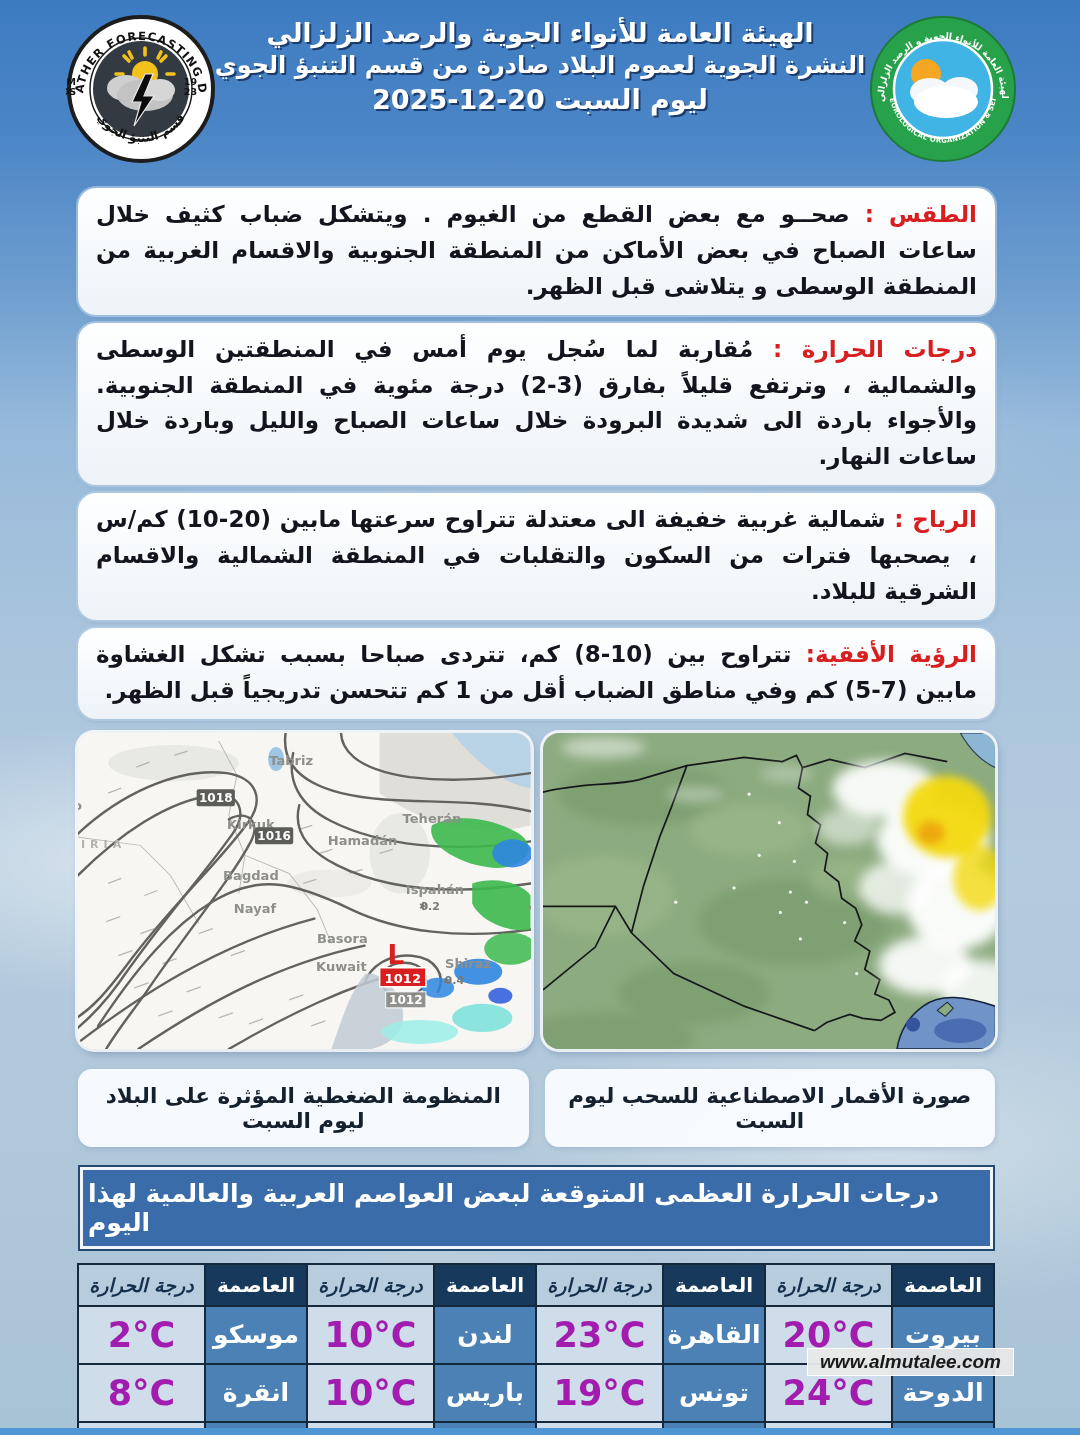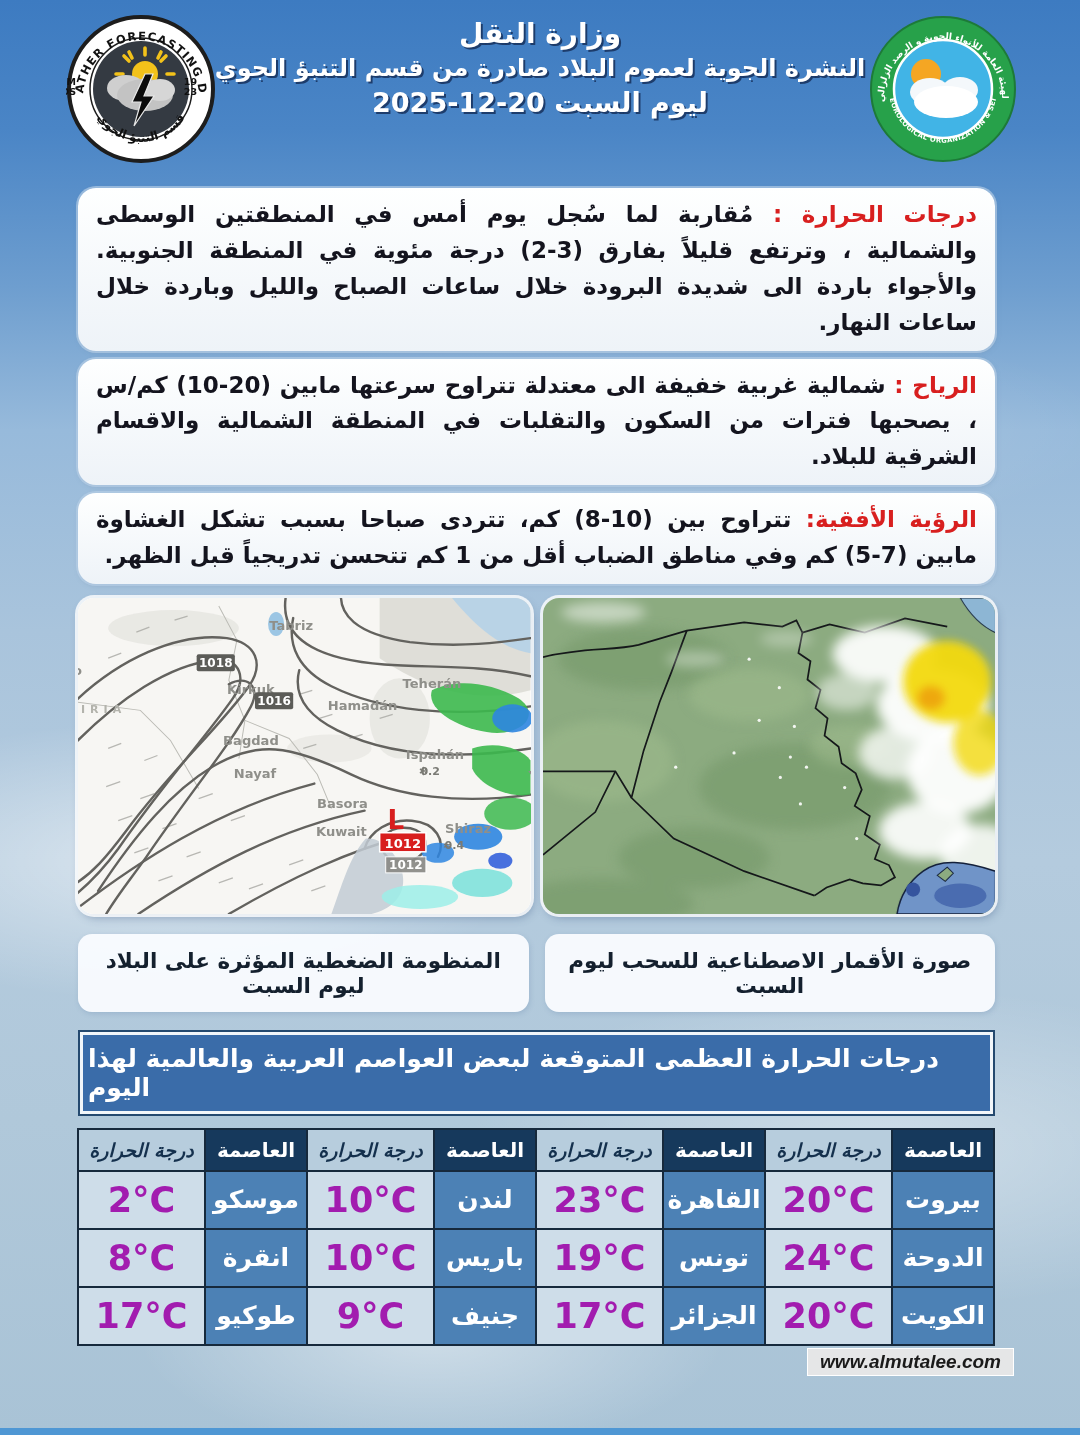--- a/index.html
+++ b/index.html
@@ -91,21 +91,21 @@
         <textPath href="#llg-bot" startOffset="50%" text-anchor="middle">قسم التنبؤ الجوي</textPath>
       </text>
       <text x="10" y="71" font-size="9.5" font-weight="bold" fill="#111">IM</text>
       <text x="10" y="81" font-size="9.5" font-weight="bold" fill="#111">OS</text>
       <text x="131" y="71" font-size="9.5" font-weight="bold" fill="#111">19</text>
       <text x="131" y="81" font-size="9.5" font-weight="bold" fill="#111">23</text>
     </svg>
   </div>
 
   <div class="header-titles">
-    <div class="h-line1">وزارة النقل</div>
+    <div class="h-line2">الهيئة العامة للأنواء الجوية والرصد الزلزالي</div>
     <div class="h-line3">النشرة الجوية لعموم البلاد صادرة من قسم التنبؤ الجوي</div>
     <div class="h-line4">ليوم السبت  20-12-2025</div>
   </div>
 
   <div class="logo right-logo">
     <svg viewBox="0 0 150 150">
       <circle cx="75" cy="75" r="72" fill="#27a14a" stroke="#1d7a38" stroke-width="2"></circle>
       <circle cx="75" cy="75" r="49" fill="#41b4e6" stroke="#ffffff" stroke-width="2.5"></circle>
       <g>
         <circle cx="58" cy="60" r="15" fill="#f5a623"></circle>
@@ -123,20 +123,24 @@
         <textPath href="#rlg-top" startOffset="50%" text-anchor="middle">الهيئة العامة للأنواء الجوية و الرصد الزلزالي</textPath>
       </text>
       <text font-size="6.8" font-weight="bold" fill="#ffffff" letter-spacing=".4">
         <textPath href="#rlg-bot" startOffset="50%" text-anchor="middle">IRAQ METEOROLOGICAL ORGANIZATION &amp; SEISMOLOGY</textPath>
       </text>
     </svg>
   </div>
 </div>
 
 <div class="sections">
+  <div class="fbox">
+    <span class="lbl">الطقس :</span>
+    <span>صحــو مع بعض القطع من الغيوم . ويتشكل ضباب كثيف خلال ساعات الصباح في بعض الأماكن من المنطقة الجنوبية والاقسام الغربية من المنطقة الوسطى و يتلاشى قبل الظهر.</span>
+  </div>
   <div class="fbox">
     <span class="lbl">درجات الحرارة :</span>
     <span>مُقاربة لما سُجل يوم أمس في المنطقتين الوسطى والشمالية ، وترتفع قليلاً بفارق (3-2) درجة مئوية في المنطقة الجنوبية. والأجواء باردة الى شديدة البرودة خلال ساعات الصباح والليل وباردة خلال ساعات النهار.</span>
   </div>
   <div class="fbox">
     <span class="lbl">الرياح :</span>
     <span>شمالية غربية خفيفة الى معتدلة تتراوح سرعتها مابين (20-10) كم/س ، يصحبها فترات من السكون والتقلبات في المنطقة الشمالية والاقسام الشرقية للبلاد.</span>
   </div>
   <div class="fbox">
     <span class="lbl">الرؤية الأفقية:</span>

